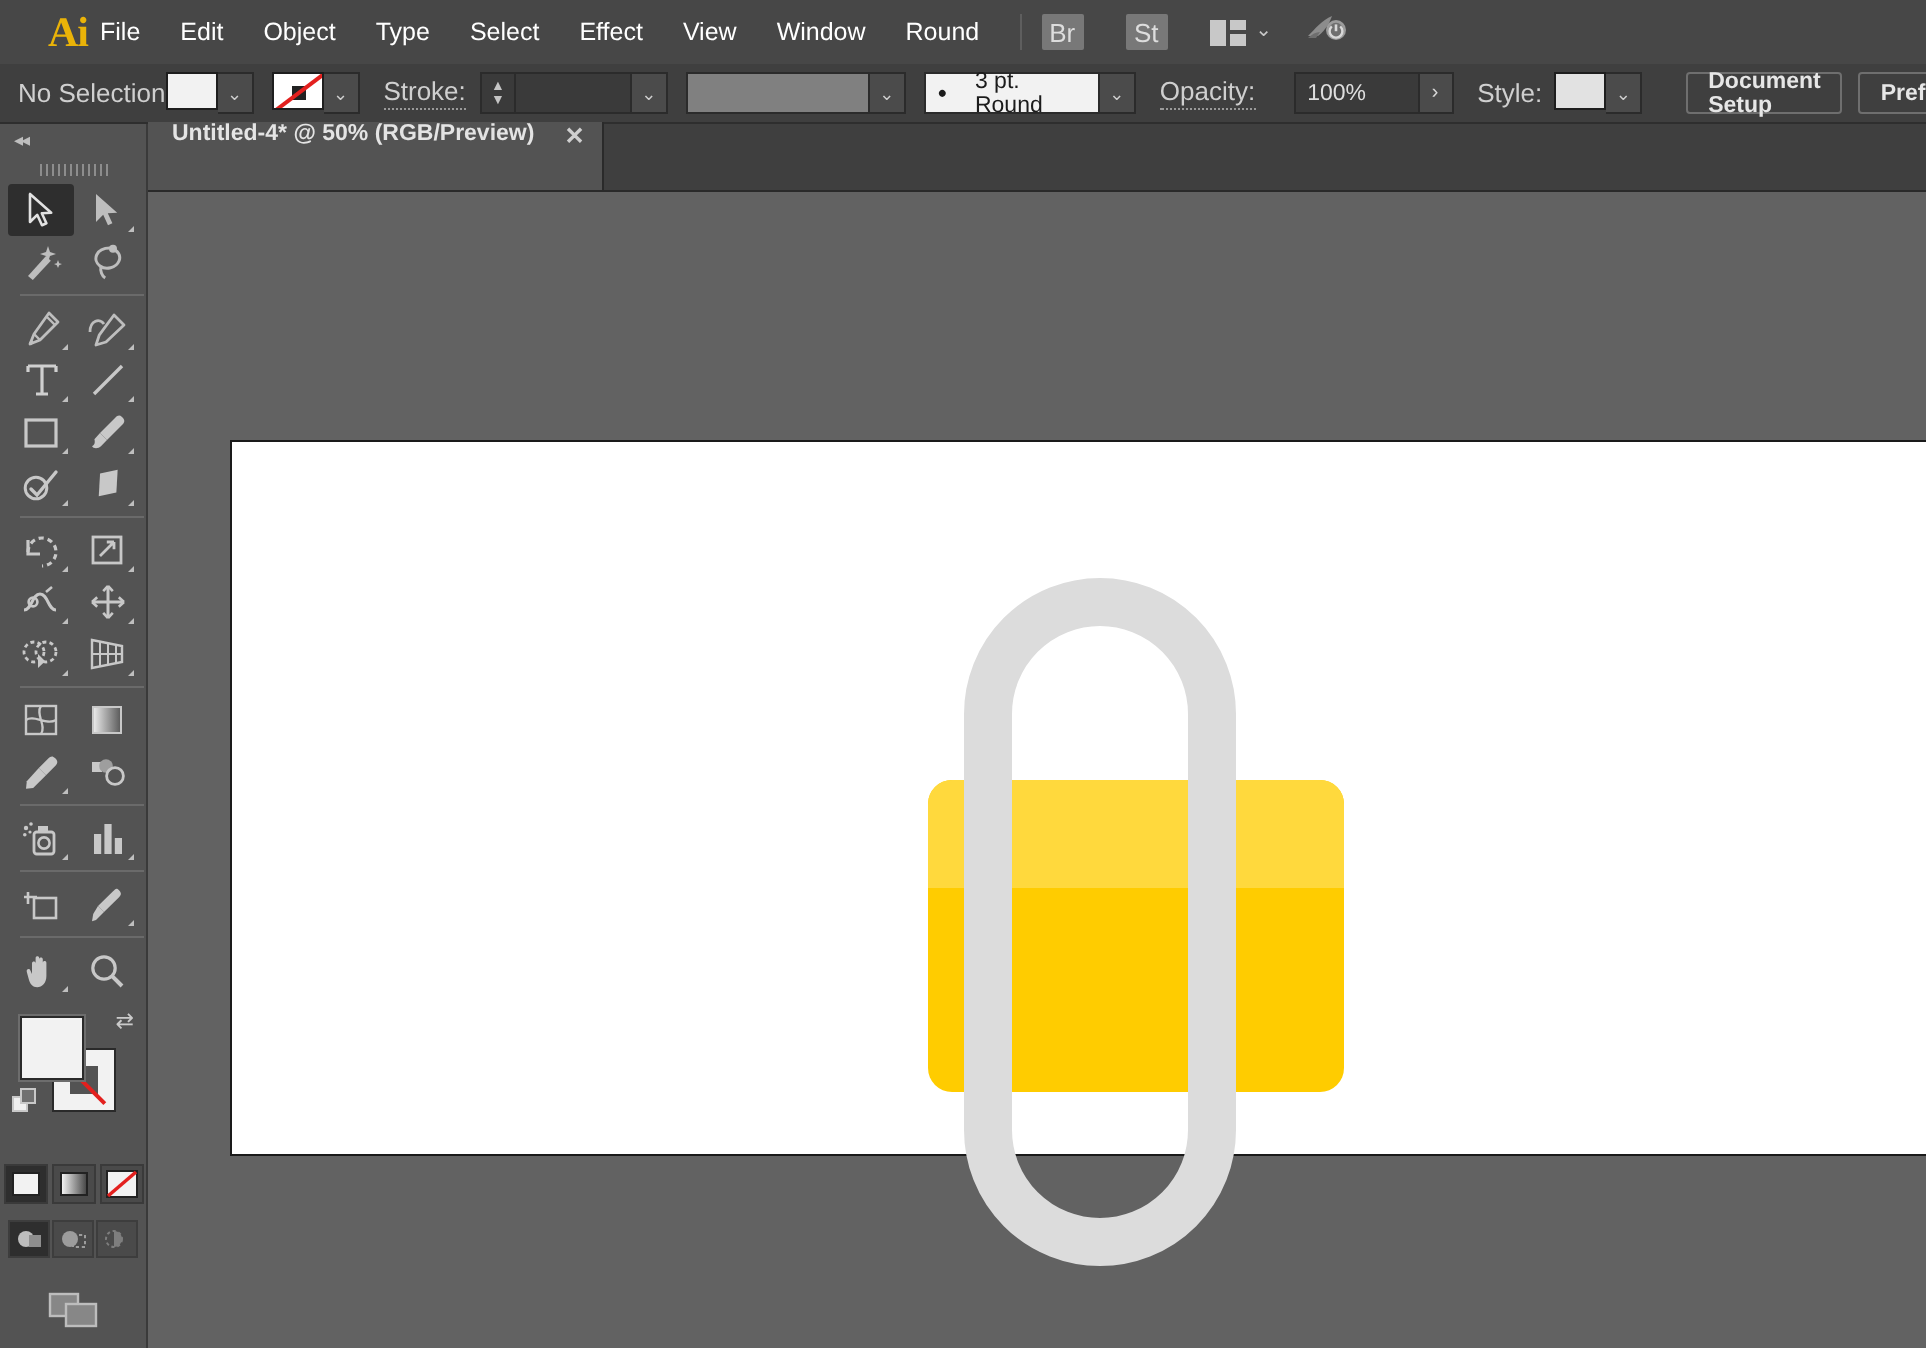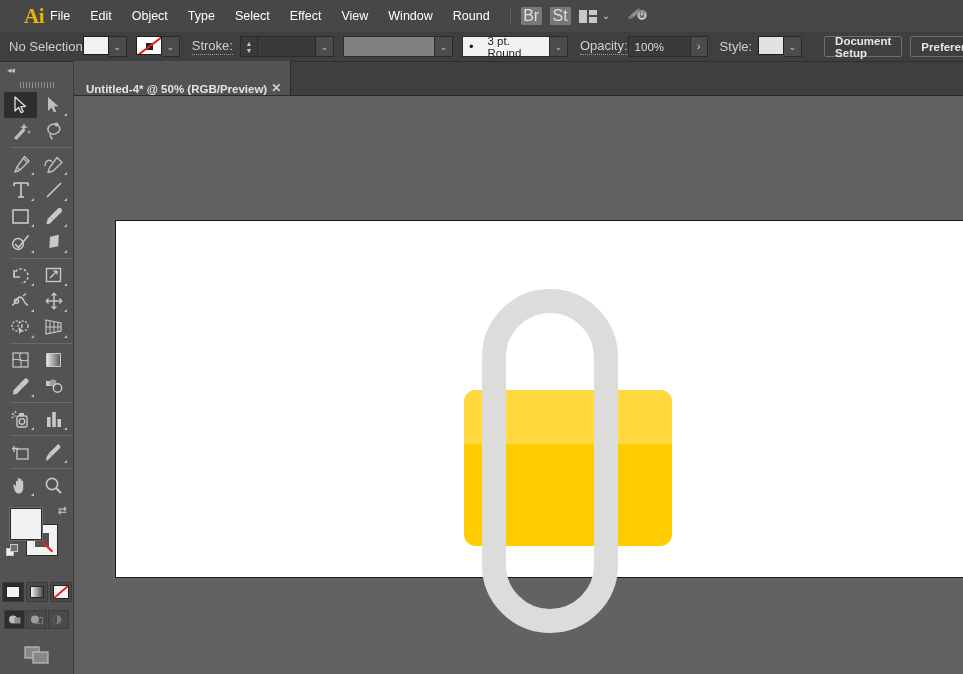--- a/index.html
+++ b/index.html
@@ -32,23 +32,23 @@
     display: flex; align-items: center;
     color: #ffffff; font-size: 12.5px;
     cursor: default; white-space: nowrap;
   }
   .menu-sep {
     width: 1px; height: 18px; background: #5e5e5e; margin: 0 10px;
   }
   .app-btn {
     width: 21px; height: 18px;
     background: #787878; color: #DDD;
-    font-size: 16px; display: flex;
+    font-size: 13px; display: flex;
     align-items: center; justify-content: center;
-    margin-right: 8px; border-radius: 1px;
+    margin-right: 21px; border-radius: 1px;
   }
   .arrange-ico { display: flex; align-items: center; gap: 5px; margin-right: 14px; }
   .arrange-grid {
     width: 18px; height: 13px; position: relative;
   }
   .arrange-grid i {
     position: absolute; background: #C8C8C8; display: block;
   }
   .arrange-grid i:nth-child(1) { left:0; top:0; width:8px; height:13px; }
   .arrange-grid i:nth-child(2) { left:10px; top:0; width:8px; height:5px; }
@@ -129,22 +129,22 @@
   
   .tabbar {
     position: absolute; left: 74px; top: 62px;
     width: 889px; height: 34px;
     background: #3F3F3F;
     border-bottom: 1px solid #2a2a2a;
     display: flex; align-items: flex-end;
   }
   .doc-tab {
     height: 34px; background: #535353;
-    display: flex; align-items: flex-end;
-    padding: 0 9px 0 12px; gap: 4px;
+    display: flex; align-items: flex-start;
+    padding: 0 9px 0 12px; gap: 15px;
     border-right: 1px solid #2a2a2a;
   }
   .doc-tab-title { color: #E4E4E4; font-size: 11.5px; font-weight: bold; white-space: nowrap;}
   .doc-tab-close { color: #CFCFCF; font-size: 12px; font-weight: bold; }
 
   
   .toolpanel {
     position: absolute; left: 0; top: 62px;
     width: 74px; height: 612px;
     background: #535353;
@@ -317,21 +317,21 @@
   <div style="display:flex;margin-left:9px">
     <div class="field light" style="width:88px;justify-content:flex-start;gap:14px">
       <span style="font-size:13px">•</span>
       <span>3 pt. Round</span>
     </div>
     <div class="dd-btn">⌄</div>
   </div>
 
   <div class="ctrl-label dotted" style="margin-left:12px">Opacity:</div>
 
-  <div style="display:flex;margin-left:0">
+  <div style="display:flex;margin-left:19px">
     <div class="field" style="width:63px">100%</div>
     <div class="arrow-btn">›</div>
   </div>
 
   <div class="ctrl-label" style="margin-left:12px">Style:</div>
 
   <div style="display:flex;margin-left:6px">
     <div class="swatch-box" style="background:#E2E2E2"></div>
     <div class="dd-btn">⌄</div>
   </div>

